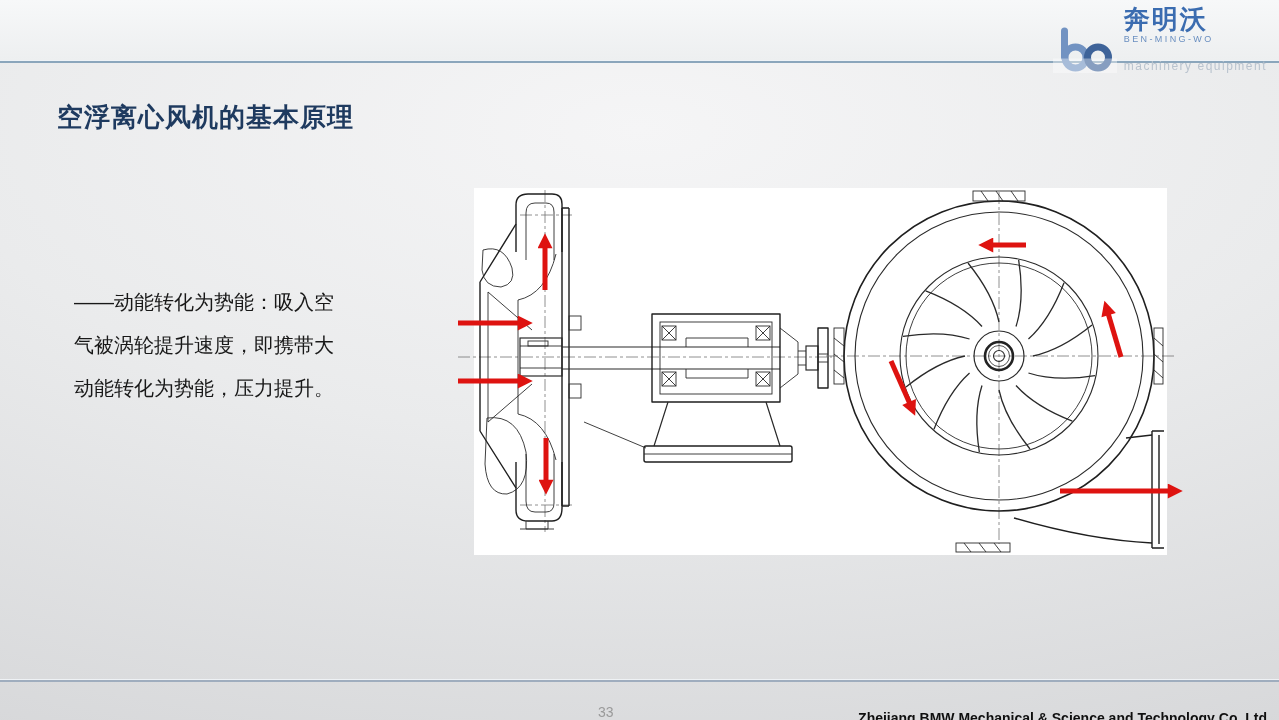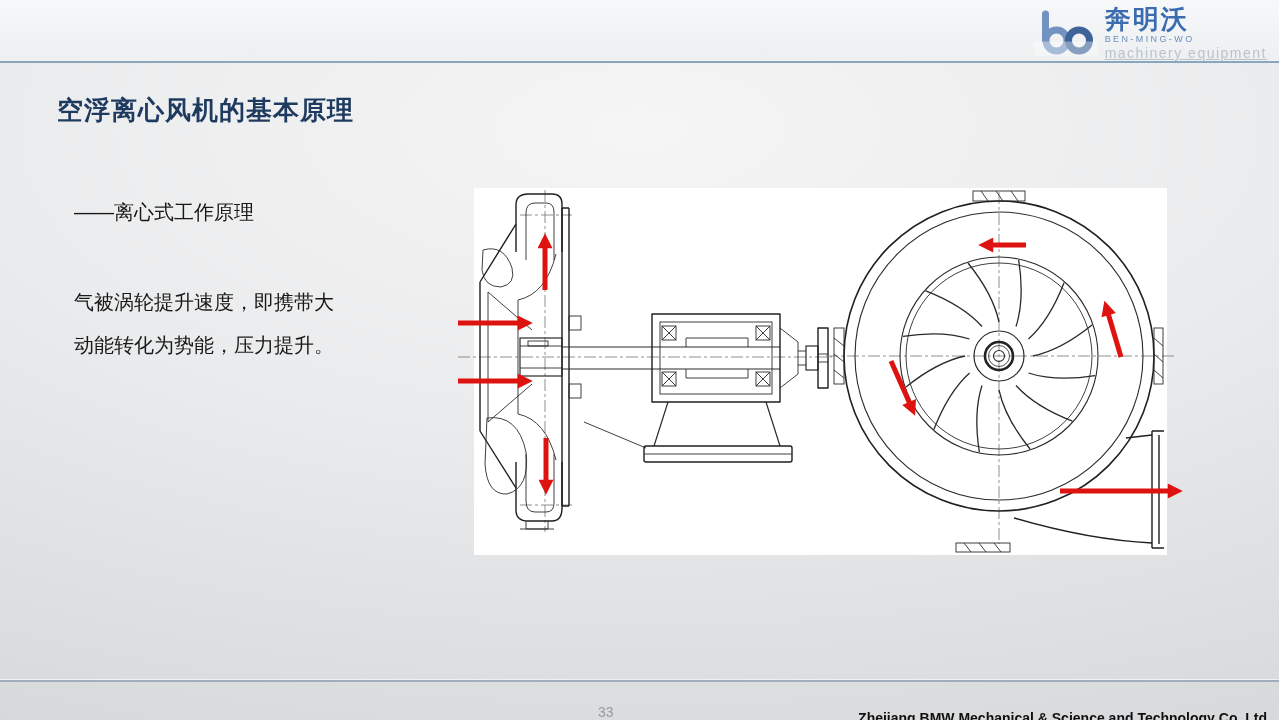--- a/index.html
+++ b/index.html
@@ -9,32 +9,32 @@
     background:radial-gradient(ellipse 120% 95% at 50% 18%, #f5f5f6 0%, #eaebec 45%, #d6d7d9 100%);
   }
   .hband{position:absolute;top:0;left:0;width:100%;height:60px;
     background:linear-gradient(#f7f8f9,#edeff0);}
   .hdiv{position:absolute;top:60px;left:0;width:100%;height:3px;
     background:linear-gradient(#eef3f7 0%,#eef3f7 34%,#8ba6bc 34%,#8ba6bc 100%);}
   .fdiv{position:absolute;top:679px;left:0;width:100%;height:3px;
     background:linear-gradient(#eff2f5 0%,#eff2f5 32%,#9fadbe 32%,#9fadbe 100%);}
   .pagenum{position:absolute;top:704px;left:598px;font-size:14px;color:#9a9a9a;}
   .company{position:absolute;top:685px;right:12px;font-size:14px;font-weight:bold;color:#0f0f0f;margin-top:25px;}
-  .title{position:absolute;left:57px;top:93px;font-size:26px;font-weight:bold;
+  .title{position:absolute;left:57px;top:100px;font-size:26px;font-weight:bold;
     color:#1e3a5f;letter-spacing:1px;}
   .subtitle{position:absolute;left:74px;top:199px;font-size:20px;color:#181818;}
   .para{position:absolute;left:74px;top:281px;width:380px;font-size:20px;color:#181818;}
   .para .pl{line-height:43px;height:43px;white-space:nowrap;}
   .figure{position:absolute;left:474px;top:188px;width:693px;height:367px;background:#ffffff;}
   .figure svg{position:absolute;left:-24px;top:0;overflow:visible;}
-  .logo{position:absolute;top:5px;right:12px;display:flex;align-items:center;gap:7px;}
+  .logo{position:absolute;top:5px;right:12px;display:flex;align-items:flex-end;gap:7px;}
   .logo-text{display:flex;flex-direction:column;}
   .lcn{font-size:26px;font-weight:bold;color:#3b6cb0;line-height:28px;letter-spacing:2px;}
   .len{font-size:9px;font-weight:normal;color:#6a8fc0;letter-spacing:2.4px;margin-top:1px;}
-  .ltag{font-size:14px;color:#b9c3ce;letter-spacing:1.5px;margin-top:1px;align-self:flex-end;text-decoration:underline;}
+  .ltag{font-size:12px;color:#b9c3ce;letter-spacing:1.5px;margin-top:15px;align-self:flex-end;}
   
   .k{stroke:#1f1f1f;stroke-width:1.4;fill:none;stroke-linejoin:round;}
   .t{stroke:#2a2a2a;stroke-width:0.9;fill:none;}
   .cl{stroke:#737373;stroke-width:0.8;fill:none;stroke-dasharray:12 3 3 3;}
   .ra{stroke:#de1310;stroke-width:5;fill:none;}
 </style>
 </head>
 <body>
 
 <div class="slide">
@@ -51,22 +51,22 @@
     </svg>
     <div class="logo-text">
       <div class="lcn">奔明沃</div>
       <div class="len">BEN-MING-WO</div>
       <div class="ltag">machinery equipment</div>
     </div>
   </div>
 
   <div class="title">空浮离心风机的基本原理</div>
 
-  <div class="subtitle">——离心式工作原理</div>
   <div class="para">
+    <div class="pl">——动能转化为势能：吸入空</div>
     <div class="pl">气被涡轮提升速度，即携带大</div>
     <div class="pl">动能转化为势能，压力提升。</div>
   </div>
 
   <div class="figure">
     <svg width="740" height="367" viewBox="-24 0 740 367">
       <defs>
         <marker id="ah" viewBox="0 0 4 4" markerWidth="3.4" markerHeight="3" refX="0.6" refY="2" orient="auto" markerUnits="strokeWidth">
           <path d="M0,0 L4,2 L0,4 Z" fill="#de1310"></path>
         </marker>

